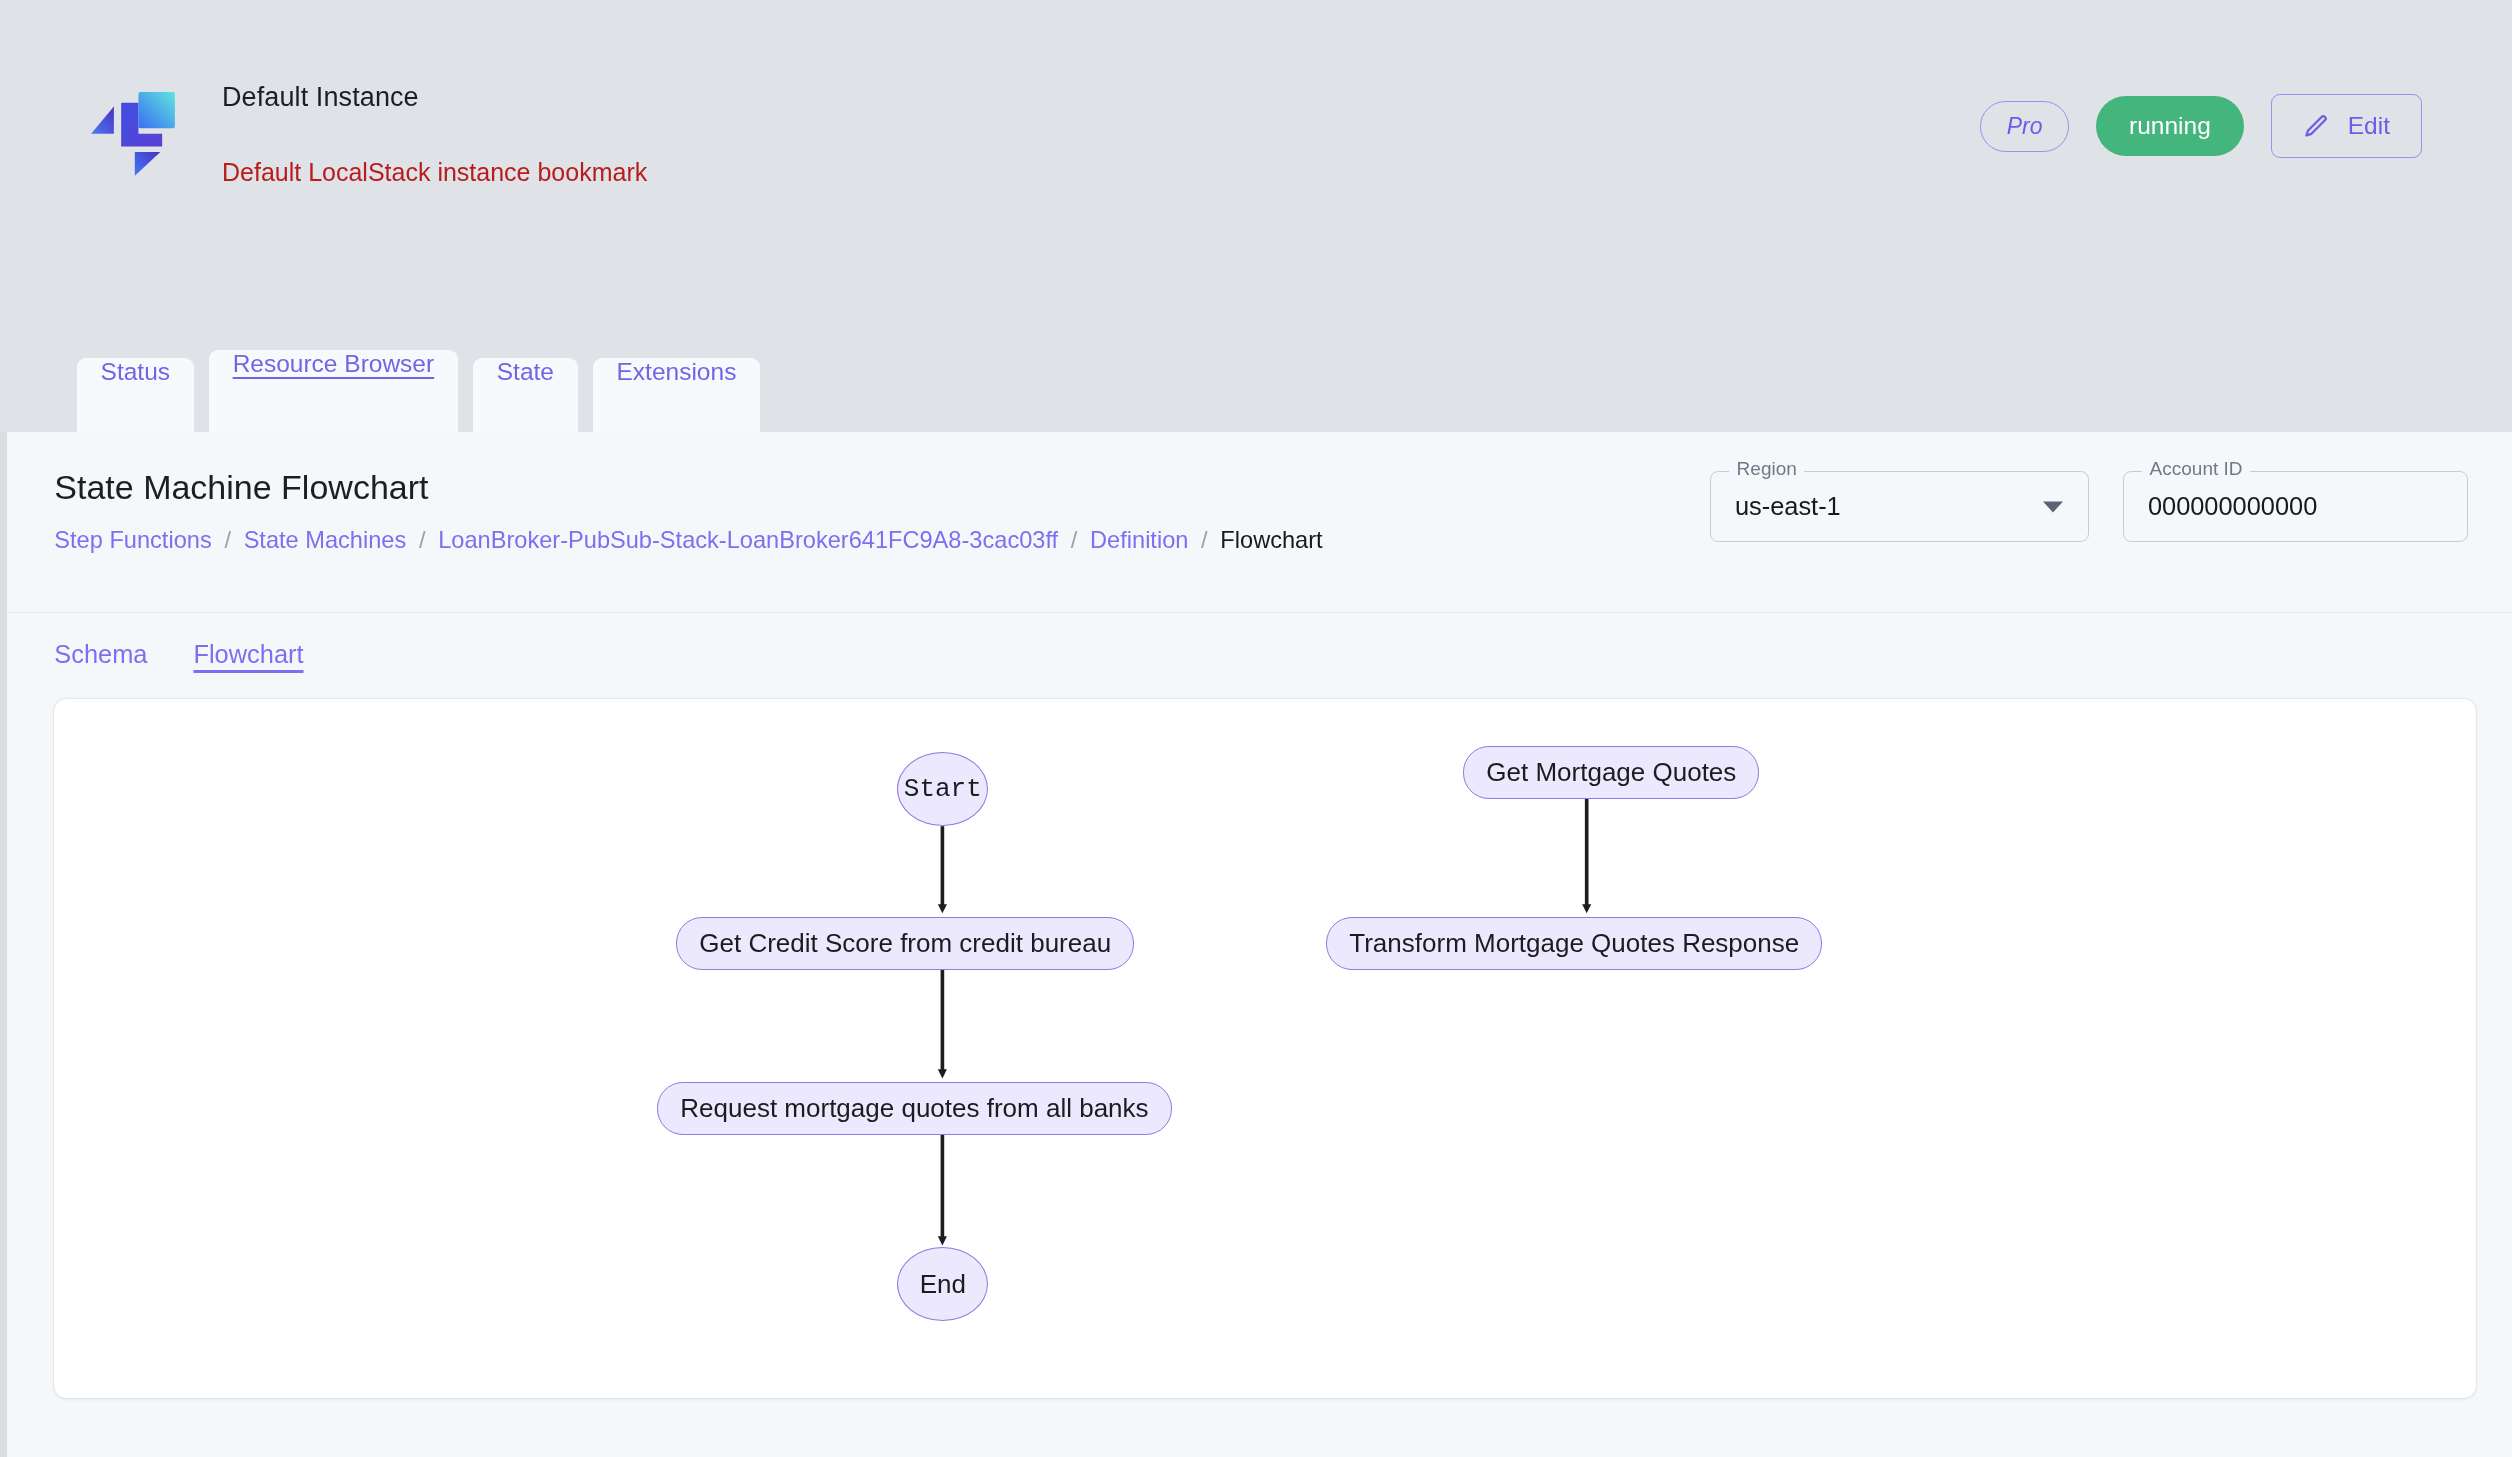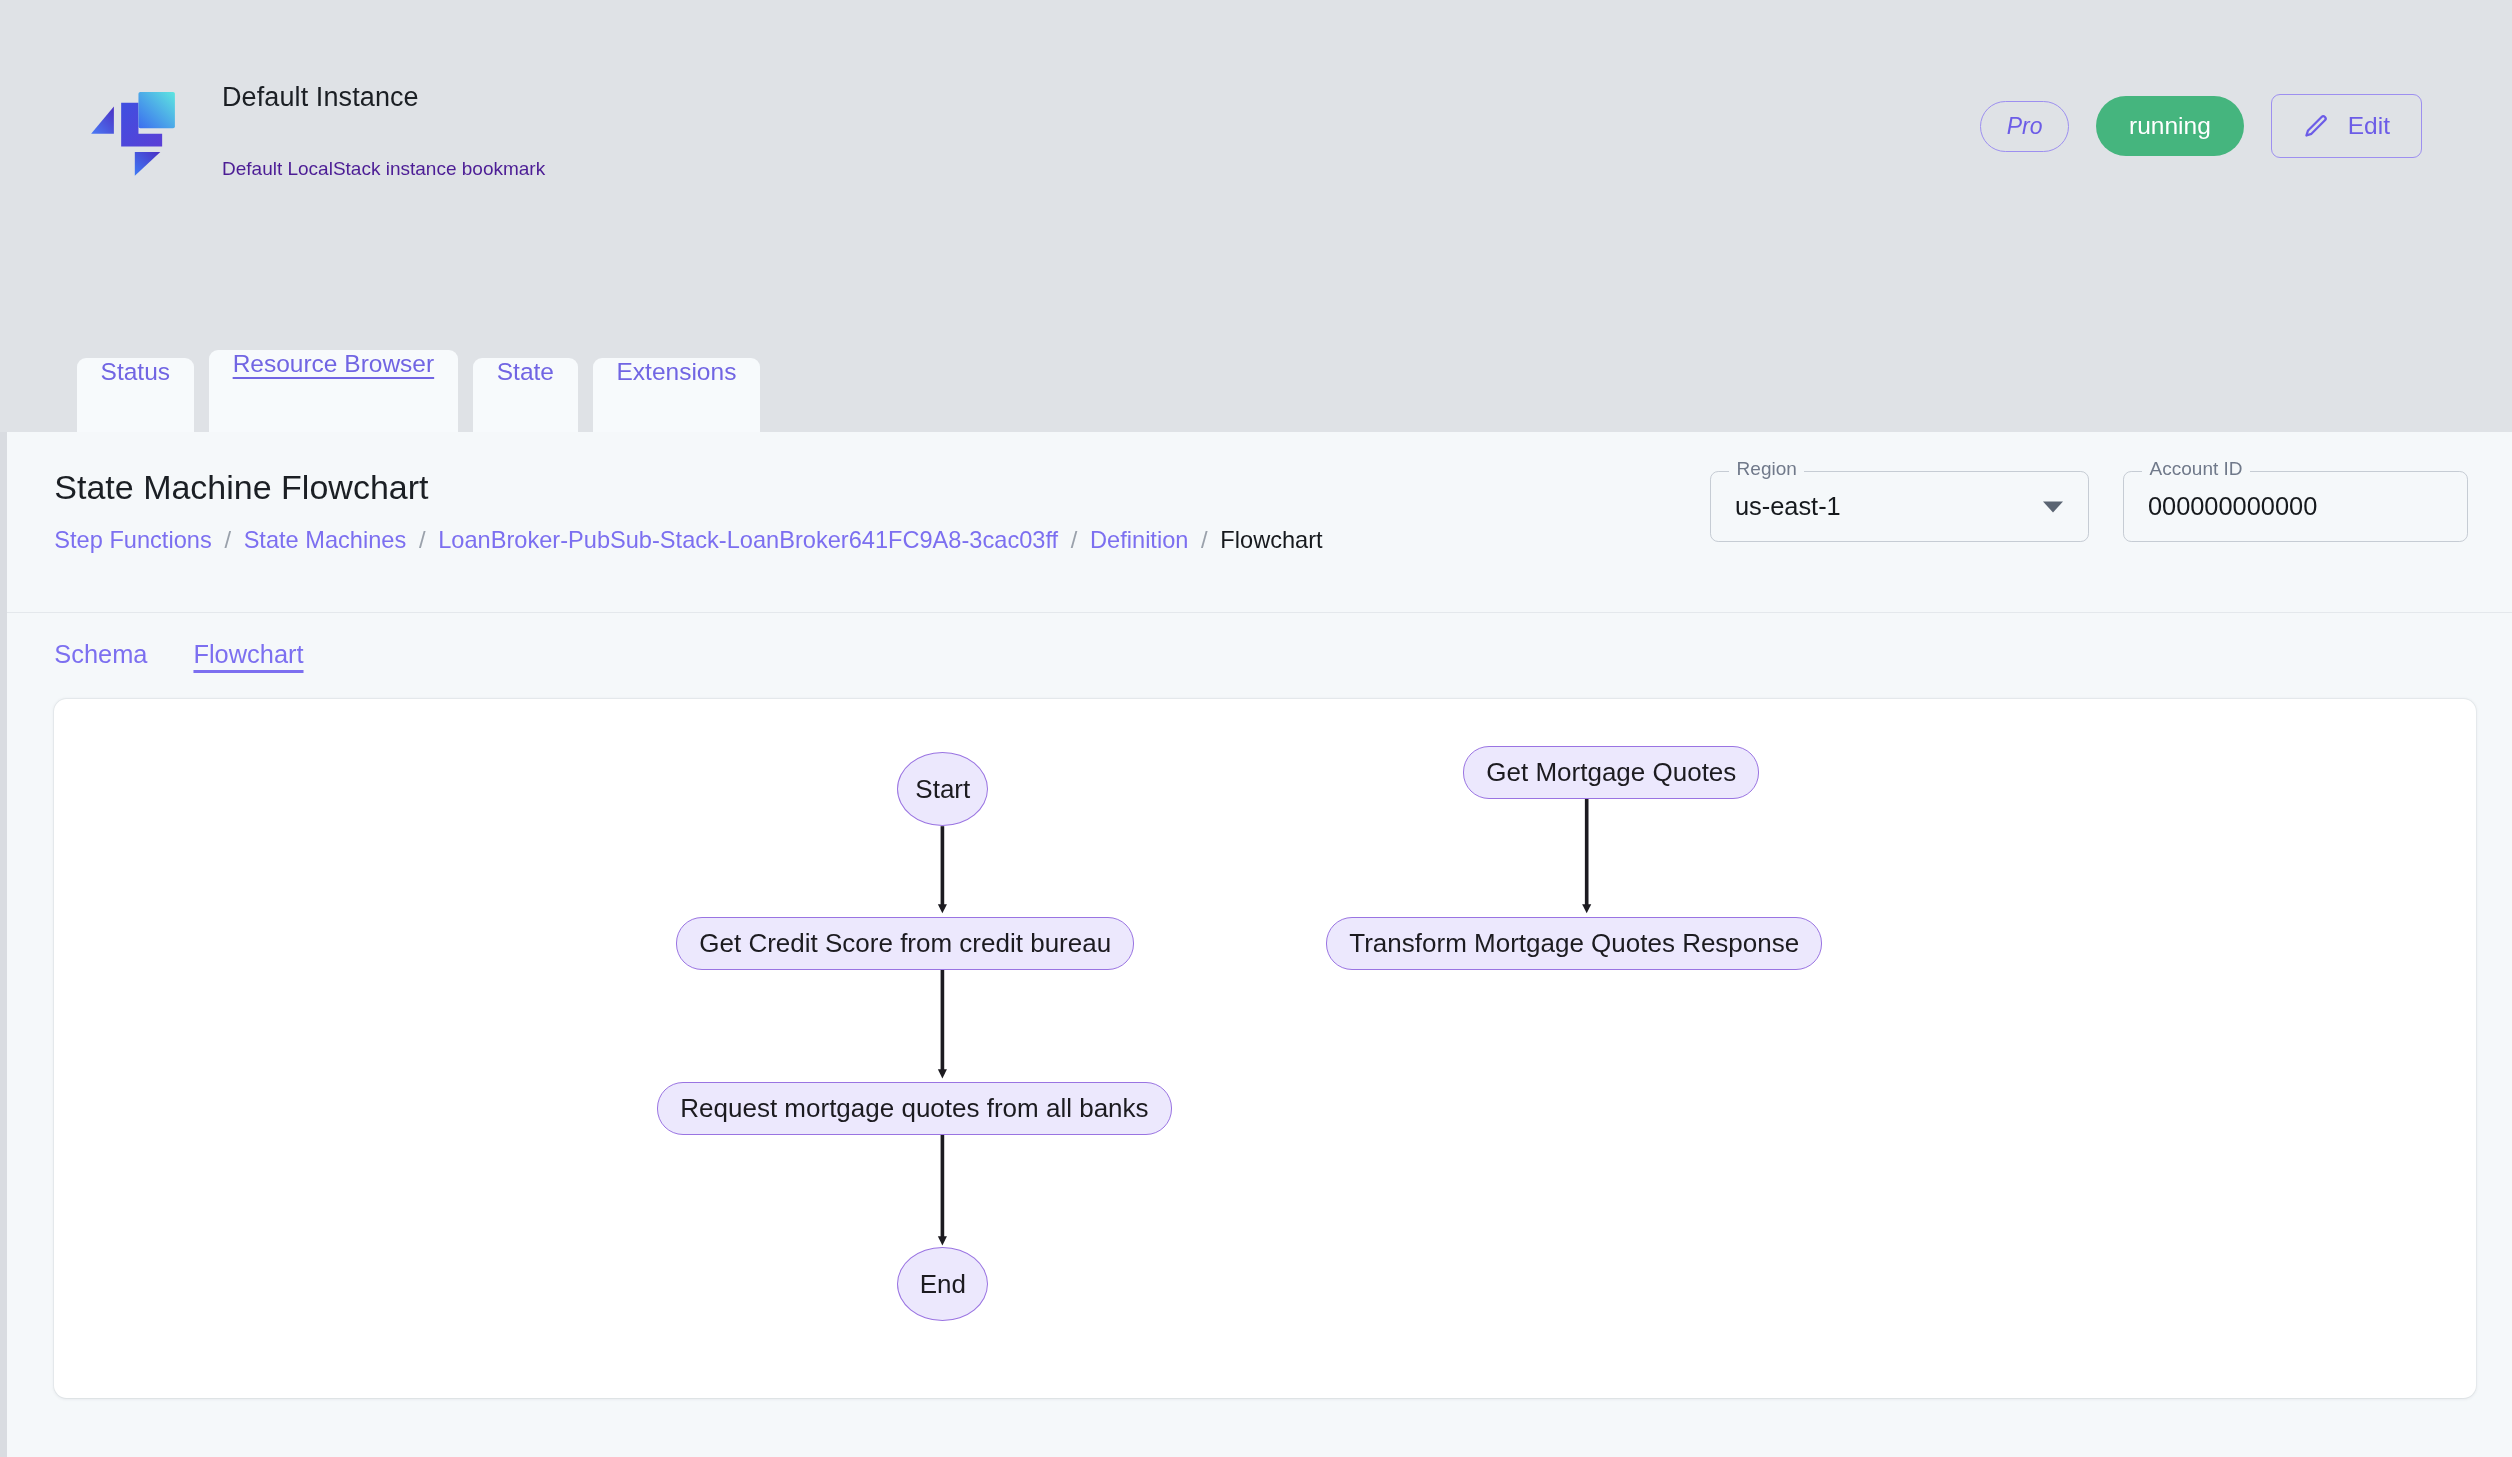--- a/index.html
+++ b/index.html
@@ -48,22 +48,22 @@
   .instance-url {
     font-family: "Liberation Mono", "DejaVu Sans Mono", monospace;
     font-size: 27px;
     font-weight: bold;
     color: #16191d;
     line-height: 1.35;
     margin-top: 3.6px;
     letter-spacing: -0.2px;
   }
   .instance-desc {
-    font-size: 19px;
-    color: #4c1d95;
+    font-size: 25px;
+    color: #b91c1c;
     margin-top: 44px;
   }
 
   
   .header-actions {
     position: absolute;
     right: 90px; top: 94px;
     display: flex;
     align-items: center;
     gap: 27px;
@@ -377,21 +377,21 @@
 
         <line x1="979" y1="140" x2="979" y2="231" stroke="#1c1b20" stroke-width="4" marker-end="url(#arrow)"></line>
 
         <line x1="979" y1="297" x2="979" y2="413" stroke="#1c1b20" stroke-width="4" marker-end="url(#arrow)"></line>
 
         <line x1="979" y1="479" x2="979" y2="597" stroke="#1c1b20" stroke-width="4" marker-end="url(#arrow)"></line>
 
         <line x1="1689" y1="110" x2="1689" y2="231" stroke="#1c1b20" stroke-width="4" marker-end="url(#arrow)"></line>
       </svg>
 
-      <div class="node terminal" style="left:843px; top:53px;">Start</div>
+      <div class="node terminal" style="left:843px; top:53px;font-family:Liberation Mono, monospace;">Start</div>
 
       <div class="node pill" style="left:622px; top:218px;">Get Credit Score from credit bureau</div>
 
       <div class="node pill" style="left:603px; top:383px;">Request mortgage quotes from all banks</div>
 
       <div class="node terminal" style="left:843px; top:548px;">End</div>
 
       <div class="node pill" style="left:1409px; top:47px;">Get Mortgage Quotes</div>
 
       <div class="node pill" style="left:1272px; top:218px;">Transform Mortgage Quotes Response</div>

